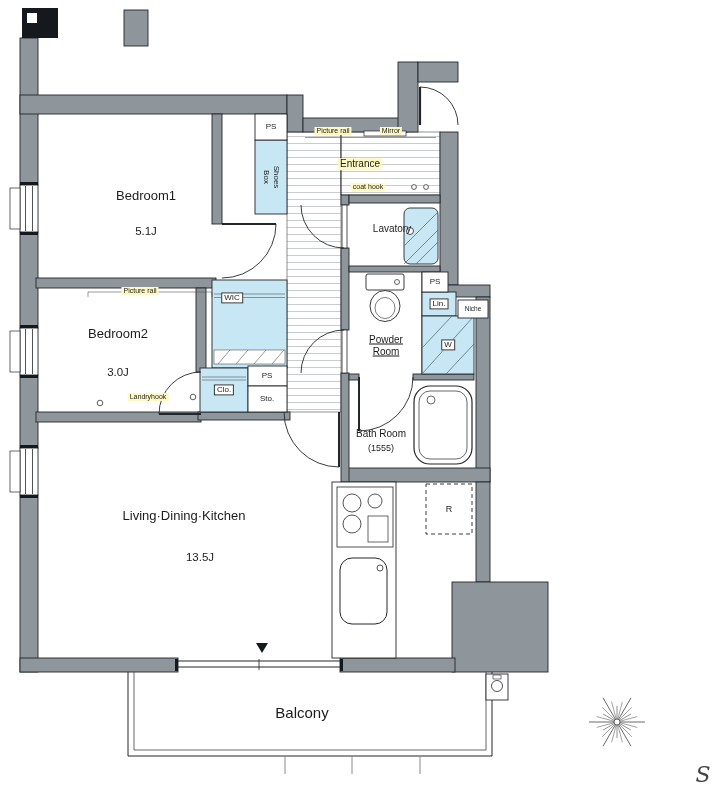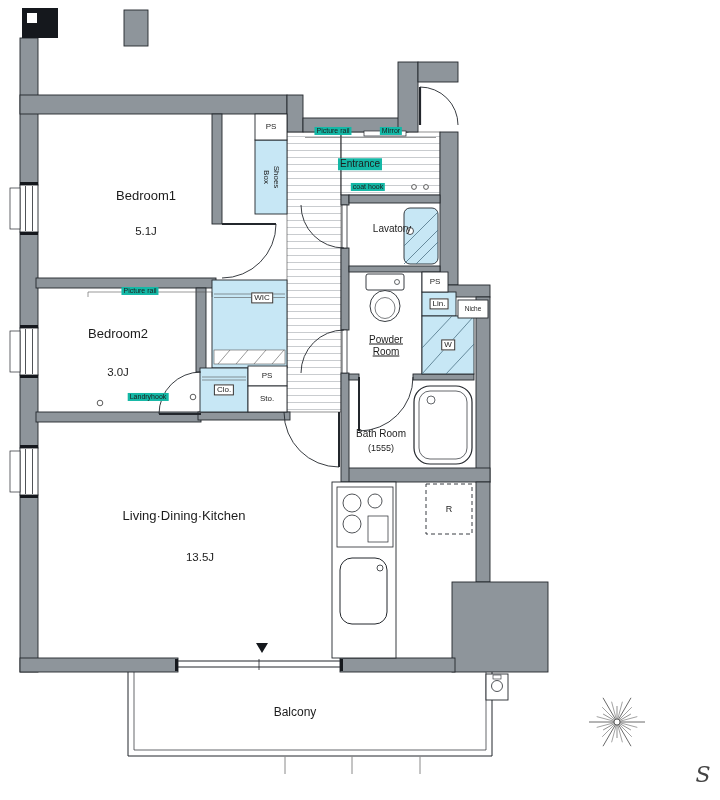--- a/index.html
+++ b/index.html
@@ -14,21 +14,21 @@
   svg .thin{stroke:#555;stroke-width:0.6;fill:none;}
   svg .hatch{stroke:#4d7285;stroke-width:0.8;fill:none;}
   svg .dash{stroke-dasharray:4 3;}
   .label{position:absolute;transform:translate(-50%,-50%);white-space:nowrap;text-align:center;line-height:1.15;}
   .room-name{font-size:13px;}
   .room-size{font-size:11.5px;margin-top:14px;}
   .med{font-size:10px;}
   .small{font-size:8px;}
   .tiny{font-size:7px;}
   .micro{font-size:6.5px;}
-  .halo{background:#14b8a6;padding:0 2px;}
+  .halo{background:#fef9c3;padding:0 2px;}
   .boxed{background:#fff;border:0.8px solid #333;padding:0 2px;}
   .wrap{white-space:normal;text-decoration:underline;}
   .rot90{transform:translate(-50%,-50%) rotate(90deg);white-space:normal;}
   .script{font-family:"DejaVu Serif","Liberation Serif",serif;font-style:italic;font-size:22px;color:#444;}
 </style>
 </head>
 <body>
 
 <div id="plan">
 <svg width="720" height="800" viewBox="0 0 720 800">
@@ -290,22 +290,22 @@
   <div class="label room-size" style="left:146px;top:218px">5.1J</div>
   <div class="label room-name" style="left:118px;top:334px">Bedroom2</div>
   <div class="label room-size" style="left:118px;top:359px">3.0J</div>
   <div class="label room-name" style="left:184px;top:516px">Living·Dining·Kitchen</div>
   <div class="label room-size" style="left:200px;top:544px">13.5J</div>
   <div class="label med halo" style="left:360px;top:164px">Entrance</div>
   <div class="label med" style="left:392px;top:229px">Lavatory</div>
   <div class="label med wrap" style="left:386px;top:345px;width:58px">Powder Room</div>
   <div class="label med" style="left:381px;top:434px">Bath Room</div>
   <div class="label" style="left:381px;top:448px;font-size:9px">(1555)</div>
-  <div class="label" style="left:295px;top:713px;font-size:12px">Balcony</div>
-  <div class="label small boxed" style="left:262px;top:298px">WIC</div>
+  <div class="label" style="left:302px;top:713px;font-size:15px">Balcony</div>
+  <div class="label small boxed" style="left:232px;top:298px">WIC</div>
 
   <div class="label small" style="left:271px;top:127px">PS</div>
   <div class="label small" style="left:435px;top:282px">PS</div>
   <div class="label small" style="left:267px;top:376px">PS</div>
   <div class="label small" style="left:267px;top:399px">Sto.</div>
   <div class="label small boxed" style="left:224px;top:390px">Clo.</div>
   <div class="label small boxed" style="left:439px;top:304px">Lin.</div>
   <div class="label small boxed" style="left:448px;top:345px">W</div>
   <div class="label micro" style="left:473px;top:309px">Niche</div>
   <div class="label" style="left:449px;top:509px;font-size:9px">R</div>

